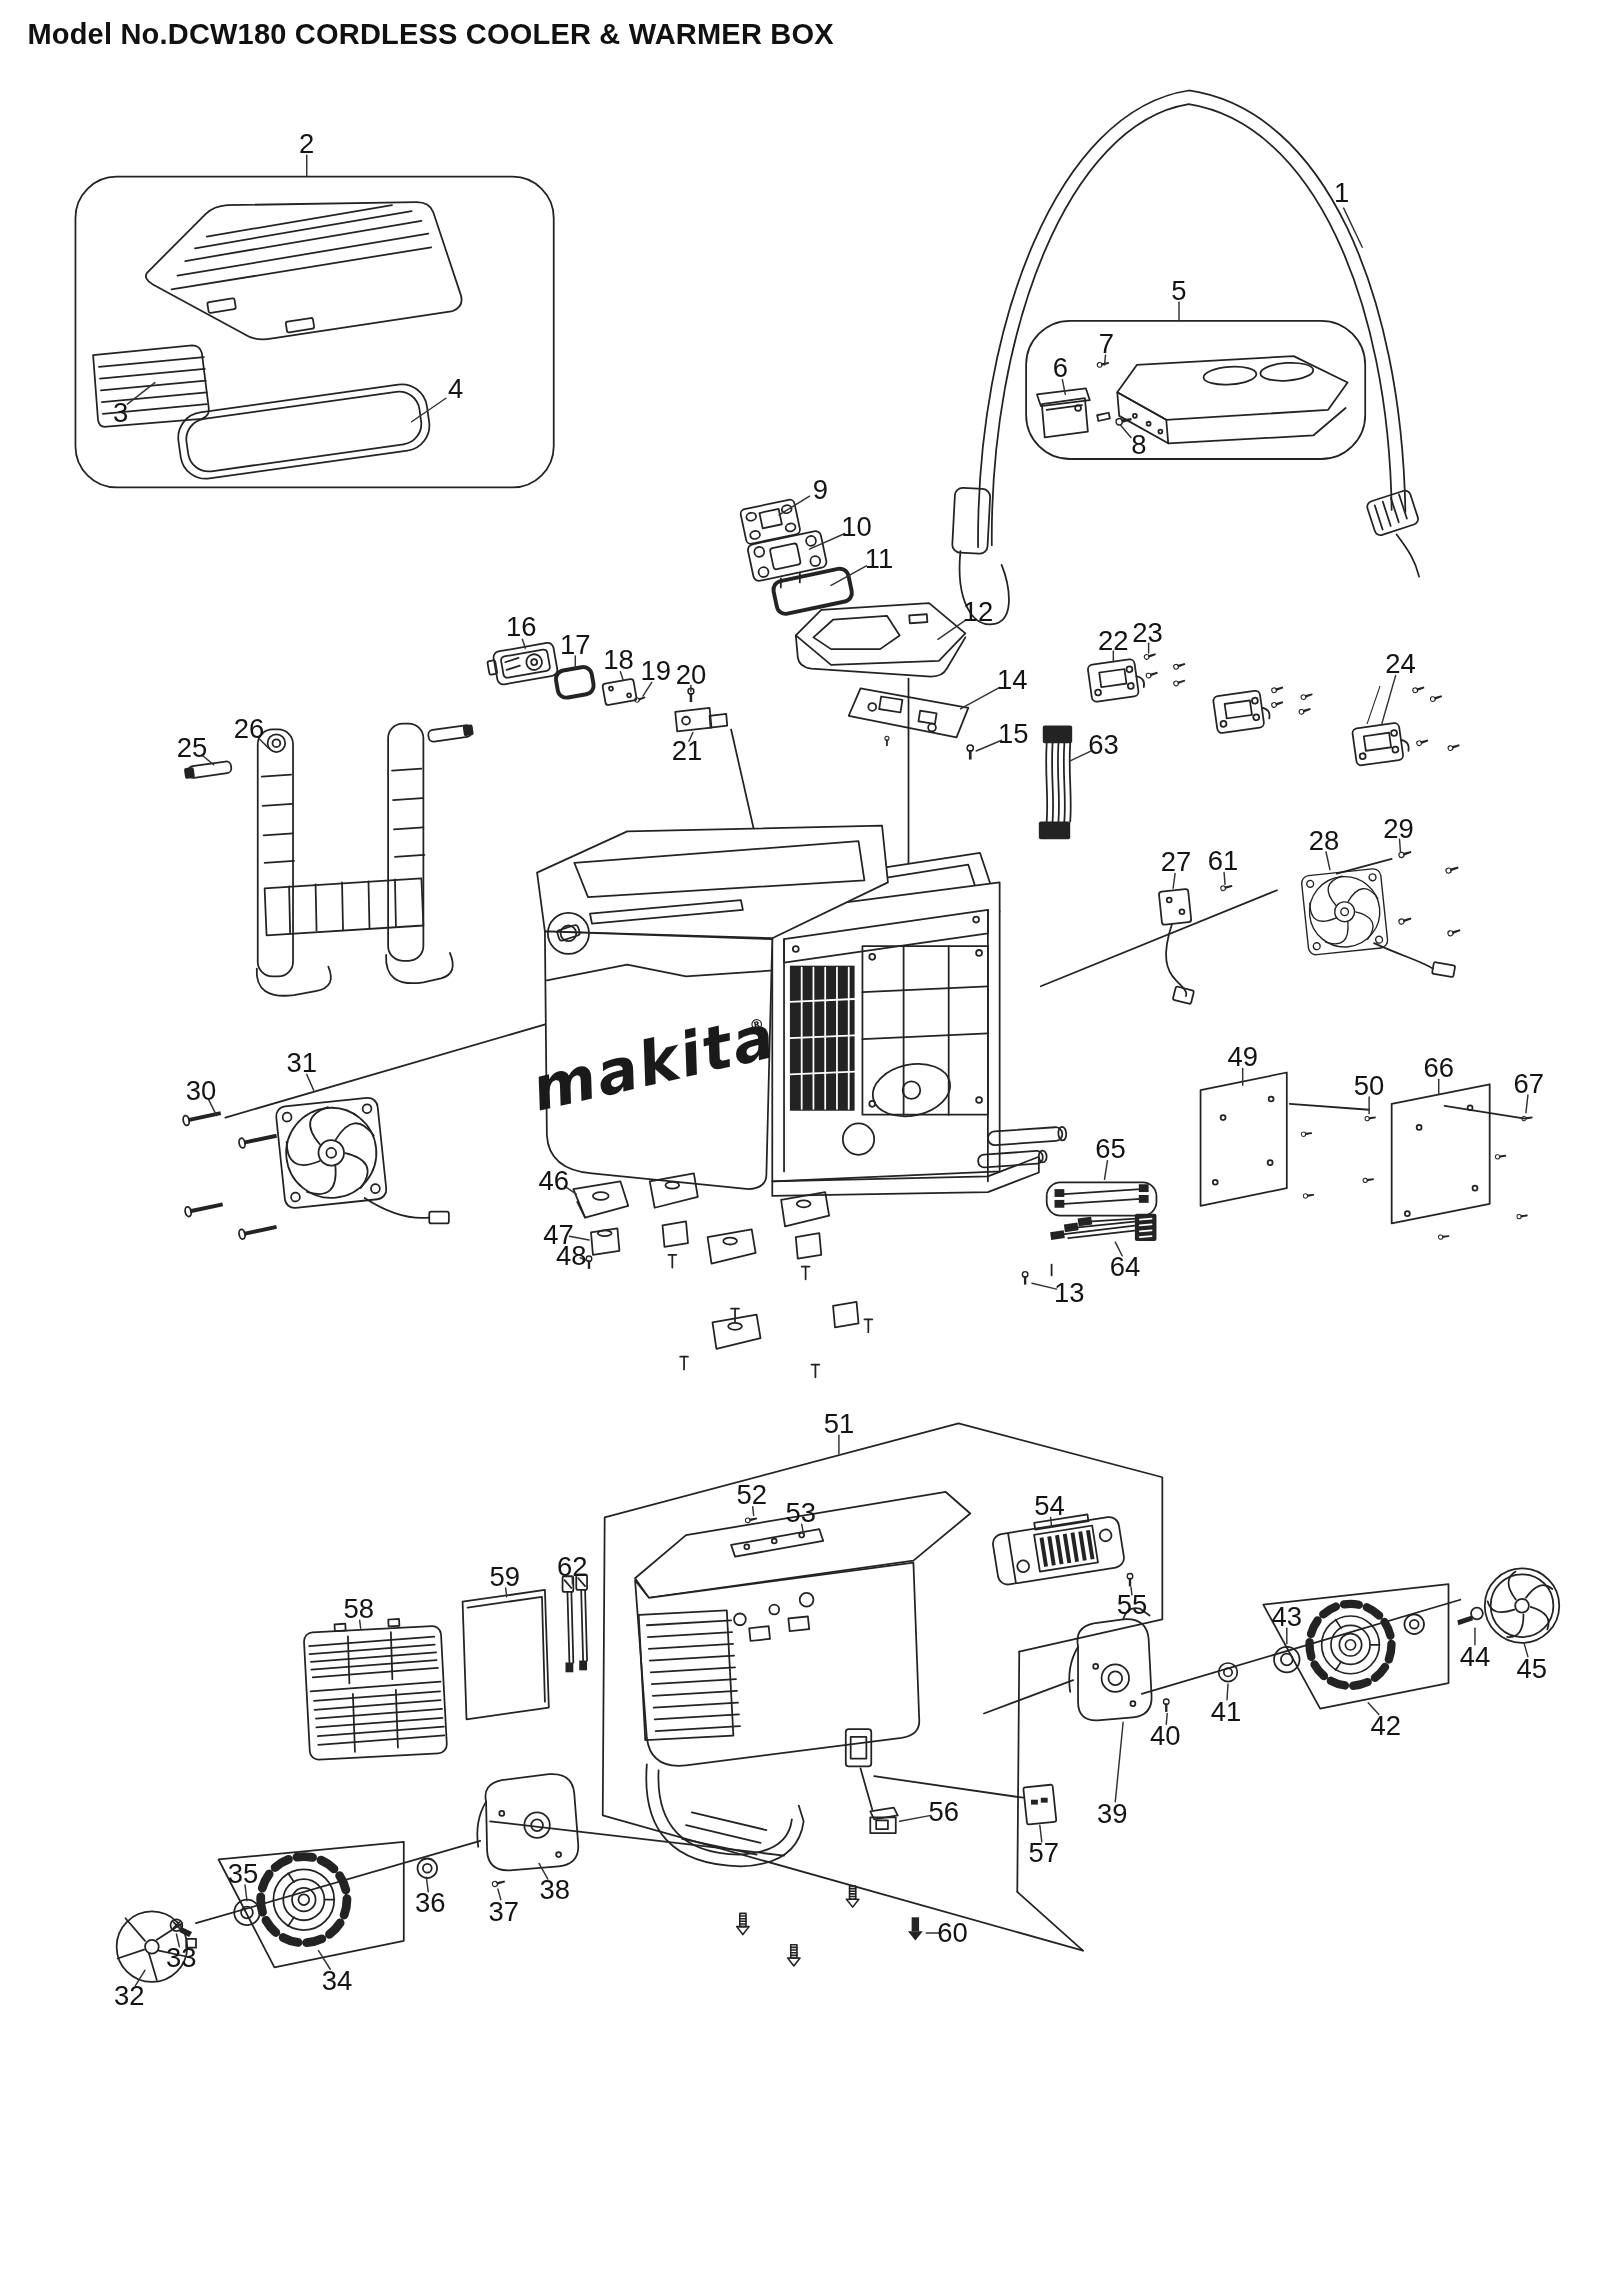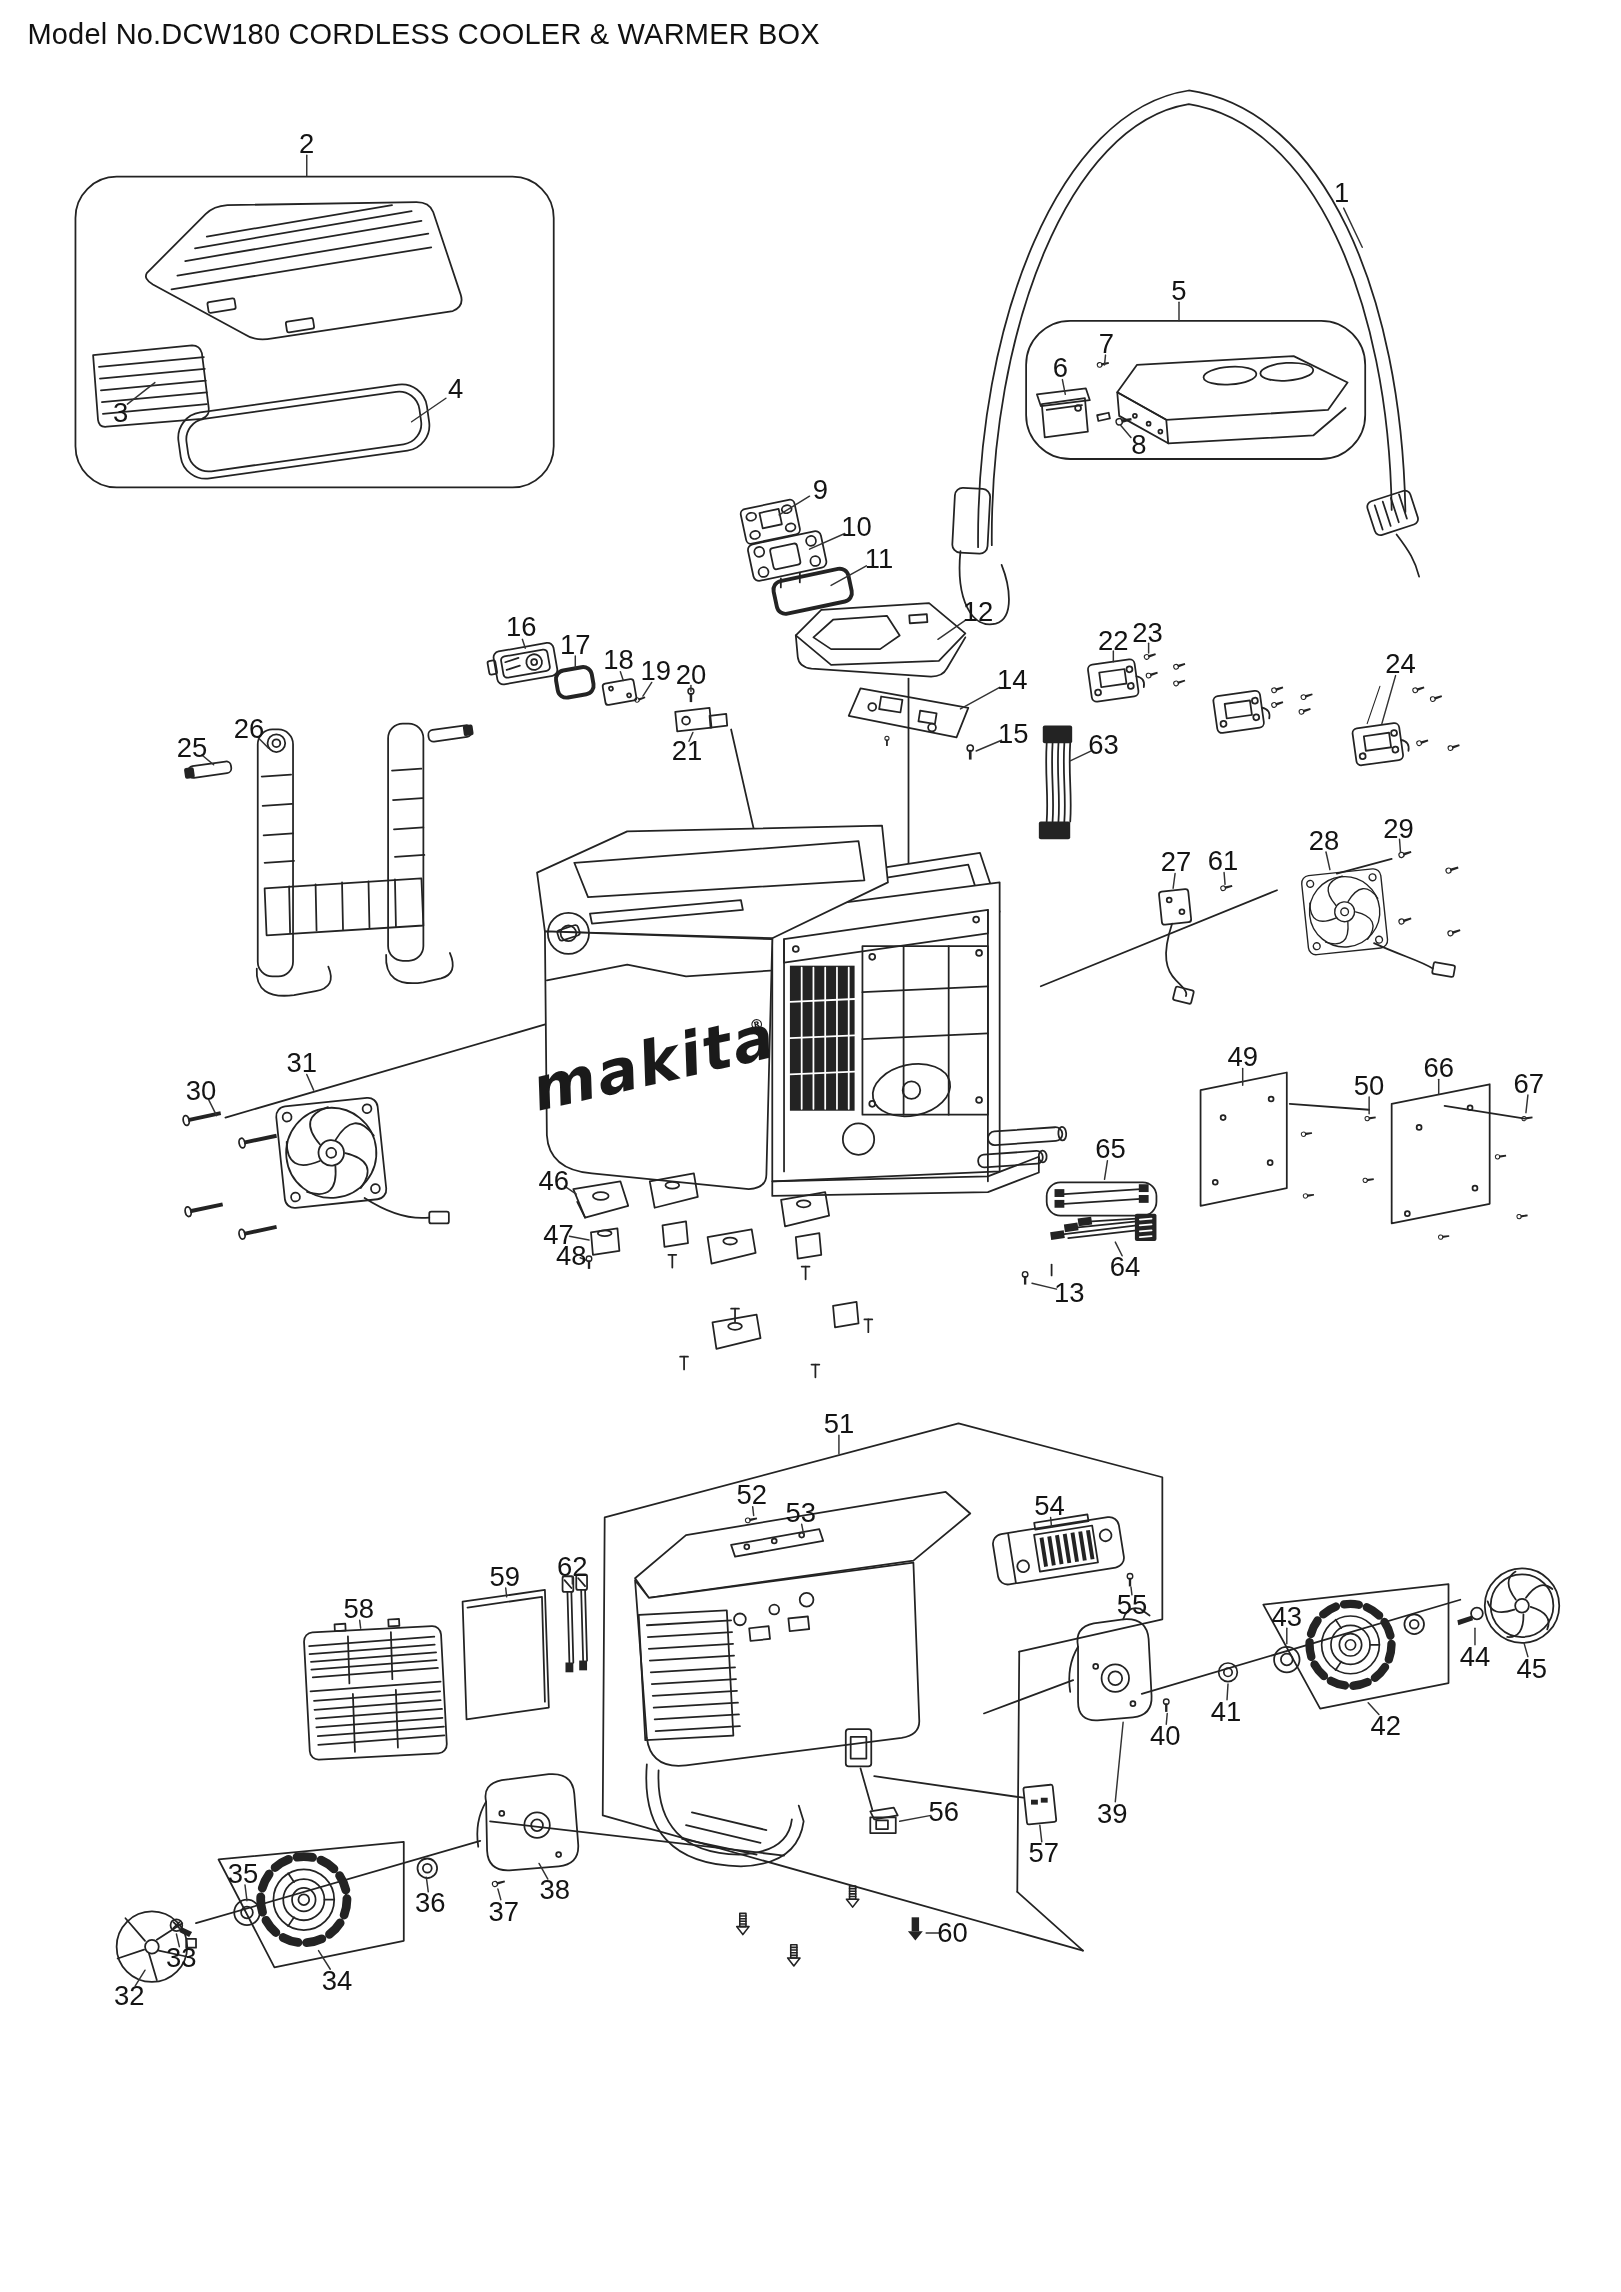--- a/index.html
+++ b/index.html
@@ -1,18 +1,18 @@
 <!DOCTYPE html>
 <html><head>
 <meta charset="utf-8">
 <style>
   html,body{margin:0;padding:0;background:#fff;}
   .page{position:relative;width:1621px;height:2293px;background:#fff;overflow:hidden;
         font-family:"Liberation Sans",sans-serif;}
-  .title{position:absolute;left:27.4px;top:17.6px;font-size:29px;color:#111;letter-spacing:0.2px;}
+  .title{position:absolute;left:27.4px;top:17.6px;font-size:29px;color:#111;letter-spacing:0.2px;font-weight:bold;}
   svg{position:absolute;left:0;top:0;}
   svg *{stroke:#232323;stroke-width:1.8;fill:none;stroke-linecap:round;stroke-linejoin:round;}
   svg text{stroke:none;fill:#141414;}
   .fl{fill:#232323;stroke:none;}
   .fw{fill:#ffffff;}
   .gh{stroke:#b3b3b3;}
   .thk2{stroke-width:4;}
   .thin{stroke-width:1.1;}
   .lobe{stroke-width:9;stroke-dasharray:16 9;}
   .lead{stroke:#333;stroke-width:1.5;}

